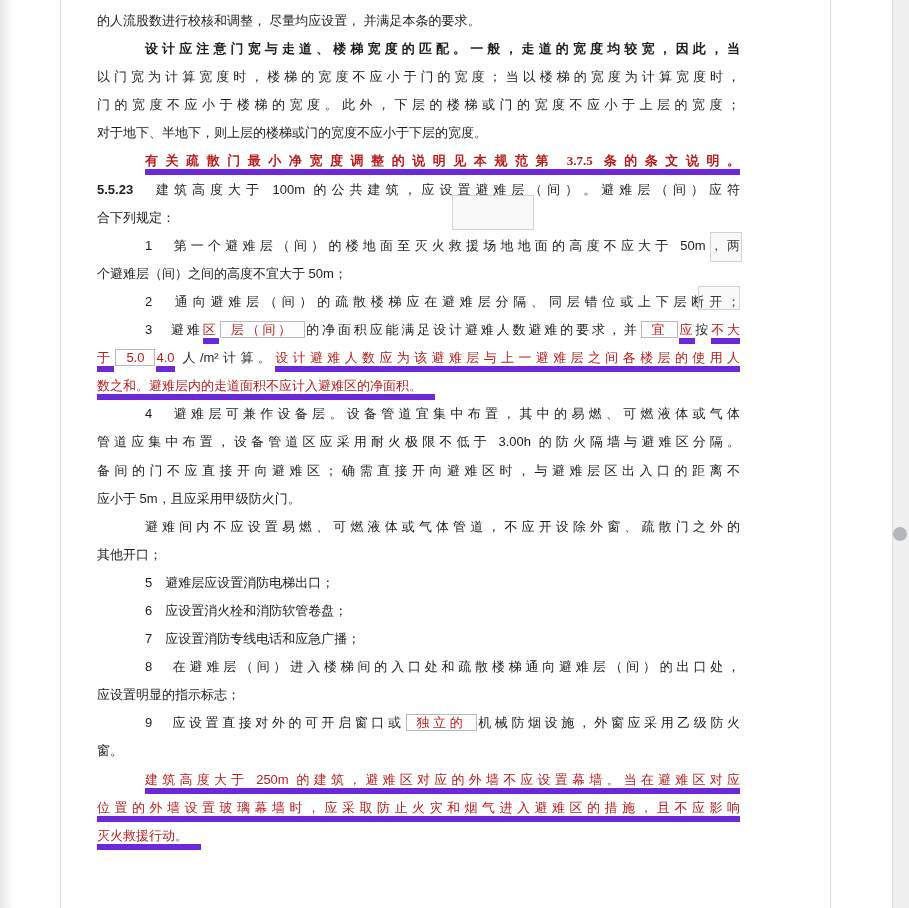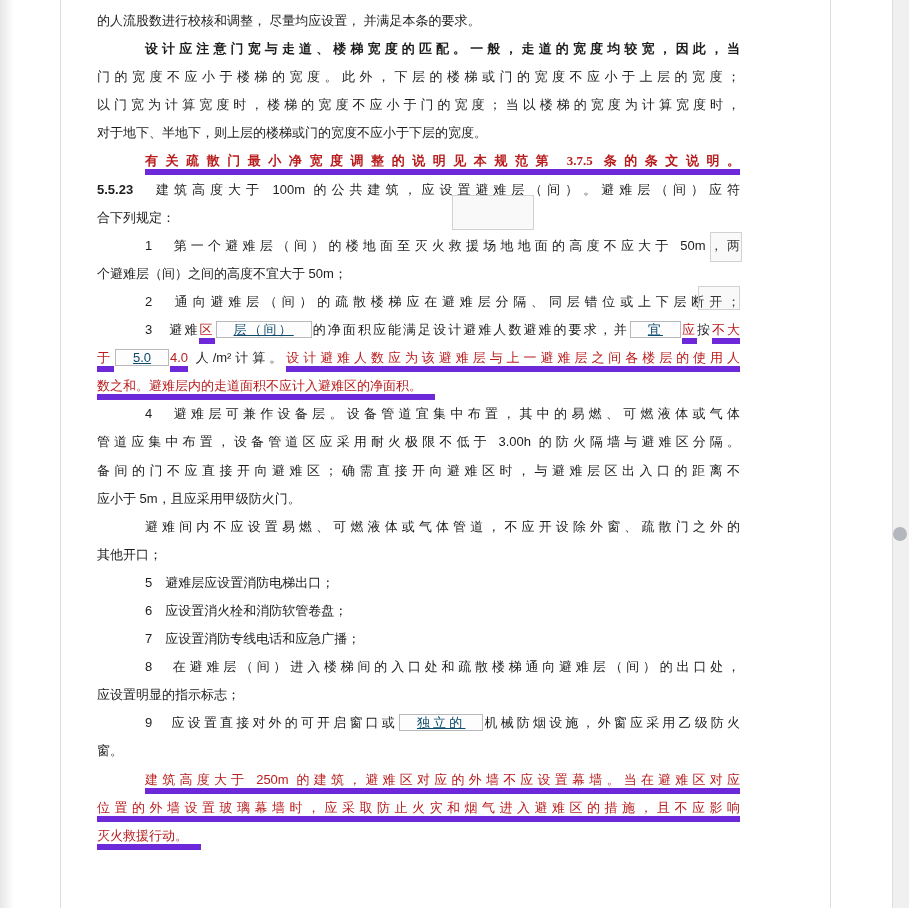--- a/index.html
+++ b/index.html
@@ -38,22 +38,22 @@
   }
   .line.just{text-align:justify;text-align-last:justify;}
   .line.ind{text-indent:48px;font-weight:bold;}
   .line.song{font-family:"Liberation Serif","DejaVu Serif",serif;}
   .line.hei{font-family:"Liberation Sans","DejaVu Sans",sans-serif;font-weight:500;}
   
   .seg-n{color:#1d1d1f;}
   .seg-b{color:#1d1d1f;font-weight:bold;}
   .seg-i{color:#b91c1c;border-bottom:6px solid #6d28d9;padding-bottom:1px;}
   .seg-d{
-    color:#0c4a6e;border:1px solid #b9b9bd;background:#fdfdfd;
-    padding:0 17px;margin:0 1px;text-decoration:underline;
+    color:#b91c1c;border:1px solid #b9b9bd;background:#fdfdfd;
+    padding:0 10px;margin:0 1px;
   }
   
   .comment-box{
     position:absolute;border:1px solid #d2d2d6;background:rgba(210,210,216,0.14);
     pointer-events:none;
   }
   .cb1{left:452px;top:195px;width:80px;height:33px;}
   .cb2{left:710px;top:232px;width:30px;height:28px;}
   .cb3{left:698px;top:286px;width:40px;height:22px;}
 </style>
@@ -61,22 +61,22 @@
 <body>
 
 <div class="page">
   <div class="edge-shadow"></div>
   <div class="vguide left"></div>
   <div class="vguide right"></div>
 
   <div class="text-col" id="text-col">
       <div class="line song"><span class="seg-n">的人流股数进行校核和调整， 尽量均应设置， 并满足本条的要求。</span></div>
       <div class="line song just ind"><span class="seg-n">设计应注意门宽与走道、楼梯宽度的匹配。一般，走道的宽度均较宽，因此，当</span></div>
+      <div class="line song just"><span class="seg-n">以门宽为计算宽度时，楼梯的宽度不应小于门的宽度；当以楼梯的宽度为计算宽度时，</span></div>
       <div class="line song just"><span class="seg-n">门的宽度不应小于楼梯的宽度。此外，下层的楼梯或门的宽度不应小于上层的宽度；</span></div>
-      <div class="line song just"><span class="seg-n">以门宽为计算宽度时，楼梯的宽度不应小于门的宽度；当以楼梯的宽度为计算宽度时，</span></div>
       <div class="line song"><span class="seg-n">对于地下、半地下，则上层的楼梯或门的宽度不应小于下层的宽度。</span></div>
       <div class="line song just ind"><span class="seg-i">有关疏散门最小净宽度调整的说明见本规范第 3.7.5 条的条文说明。</span></div>
       <div class="line hei just"><span class="seg-b">5.5.23</span><span class="seg-n">　建筑高度大于 100m 的公共建筑，应设置避难层（间）。避难层（间）应符</span></div>
       <div class="line hei"><span class="seg-n">合下列规定：</span></div>
       <div class="line hei just ind"><span class="seg-n">1　第一个避难层（间）的楼地面至灭火救援场地地面的高度不应大于 50m，两</span></div>
       <div class="line hei"><span class="seg-n">个避难层（间）之间的高度不宜大于 50m；</span></div>
       <div class="line hei just ind"><span class="seg-n">2　通向避难层（间）的疏散楼梯应在避难层分隔、同层错位或上下层断开；</span></div>
       <div class="line hei just ind"><span class="seg-n">3　避难</span><span class="seg-i">区</span><span class="seg-d">层（间）</span><span class="seg-n">的净面积应能满足设计避难人数避难的要求，并</span><span class="seg-d">宜</span><span class="seg-i">应</span><span class="seg-n">按</span><span class="seg-i">不大</span></div>
       <div class="line hei just"><span class="seg-i">于</span><span class="seg-d">5.0</span><span class="seg-i">4.0</span><span class="seg-n"> 人/m²计算。</span><span class="seg-i">设计避难人数应为该避难层与上一避难层之间各楼层的使用人</span></div>
       <div class="line hei"><span class="seg-i">数之和。避难层内的走道面积不应计入避难区的净面积。　</span></div>

